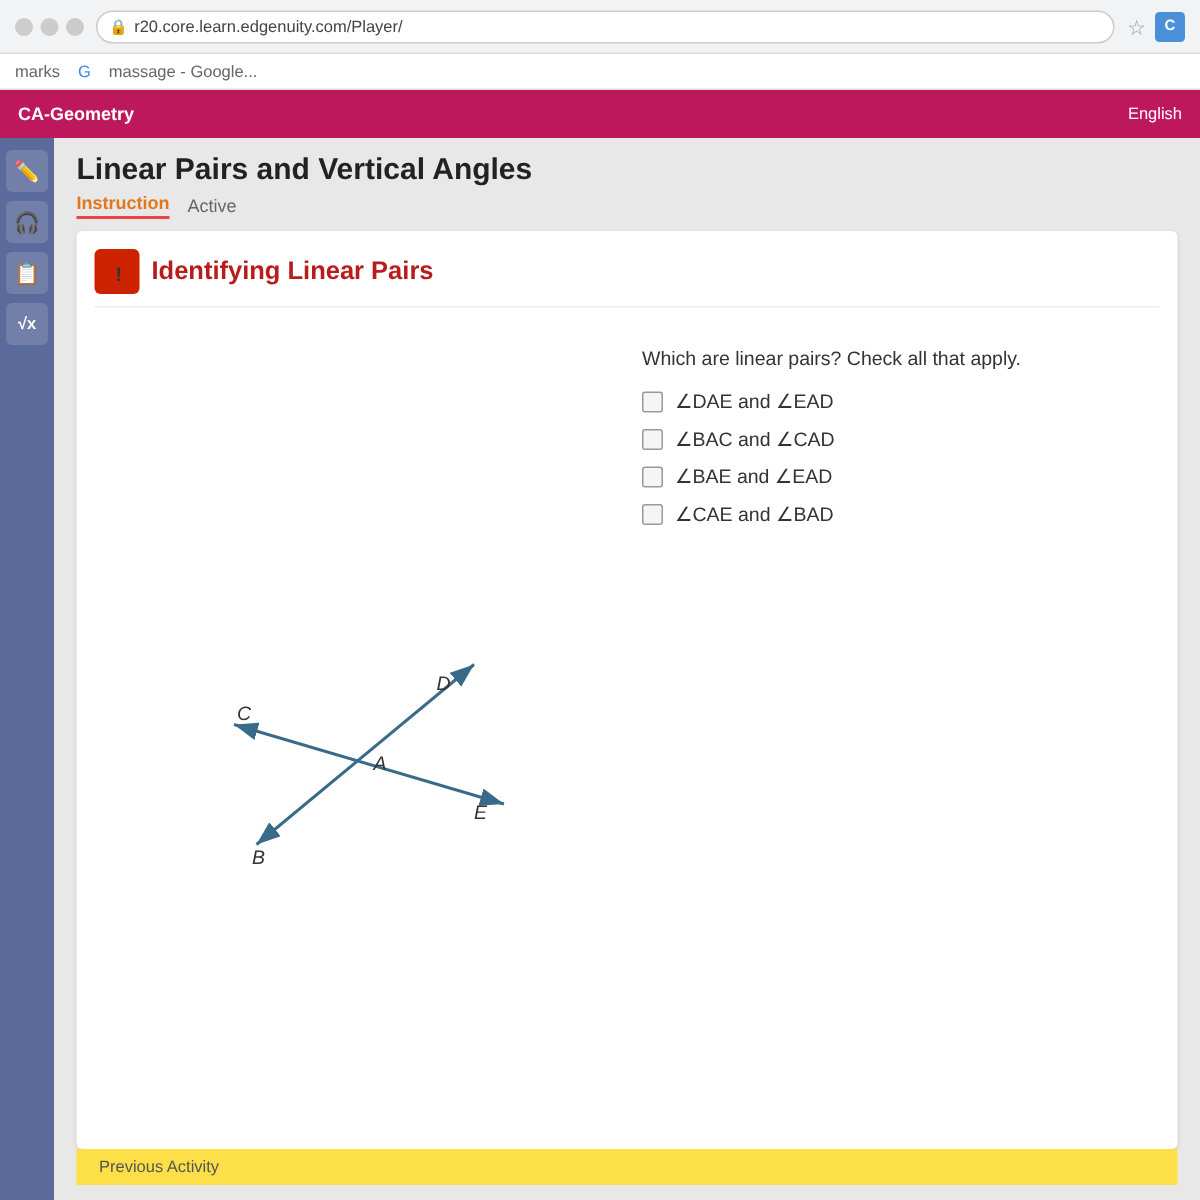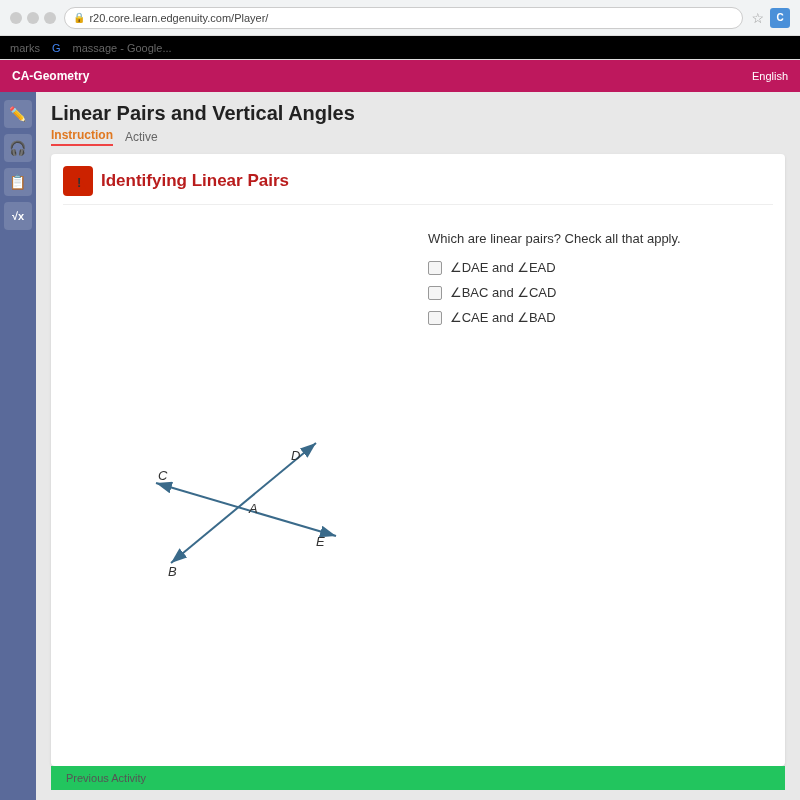--- a/index.html
+++ b/index.html
@@ -53,21 +53,21 @@
     .browser-action-btn {
       width: 20px; height: 20px;
       background: #4a90d9;
       border-radius: 3px;
       display: flex; align-items: center; justify-content: center;
       color: white; font-size: 10px; font-weight: bold;
     }
 
     
     .bookmarks-bar {
-      background: #000000;
+      background: #ffffff;
       height: 24px;
       display: flex;
       align-items: center;
       padding: 0 10px;
       font-size: 11px;
       color: #444;
       gap: 12px;
       border-bottom: 1px solid #ddd;
     }
 
@@ -230,21 +230,21 @@
       border-radius: 2px;
       flex-shrink: 0;
     }
     .option-text {
       font-size: 13px;
       color: #333;
     }
 
     
     .bottom-bar {
-      background: #22c55e;
+      background: #fde047;
       padding: 6px 15px;
       display: flex;
       align-items: center;
     }
     .prev-activity {
       font-size: 11px;
       color: #555;
       cursor: pointer;
     }
 
@@ -352,20 +352,24 @@
           <div class="answer-option">
             <div class="checkbox"></div>
             <span class="option-text">∠DAE and ∠EAD</span>
           </div>
 
           <div class="answer-option">
             <div class="checkbox"></div>
             <span class="option-text">∠BAC and ∠CAD</span>
           </div>
 
+          <div class="answer-option">
+            <div class="checkbox"></div>
+            <span class="option-text">∠BAE and ∠EAD</span>
+          </div>
 
 
           <div class="answer-option">
             <div class="checkbox"></div>
             <span class="option-text">∠CAE and ∠BAD</span>
           </div>
         </div>
 
       </div>
     </div>

